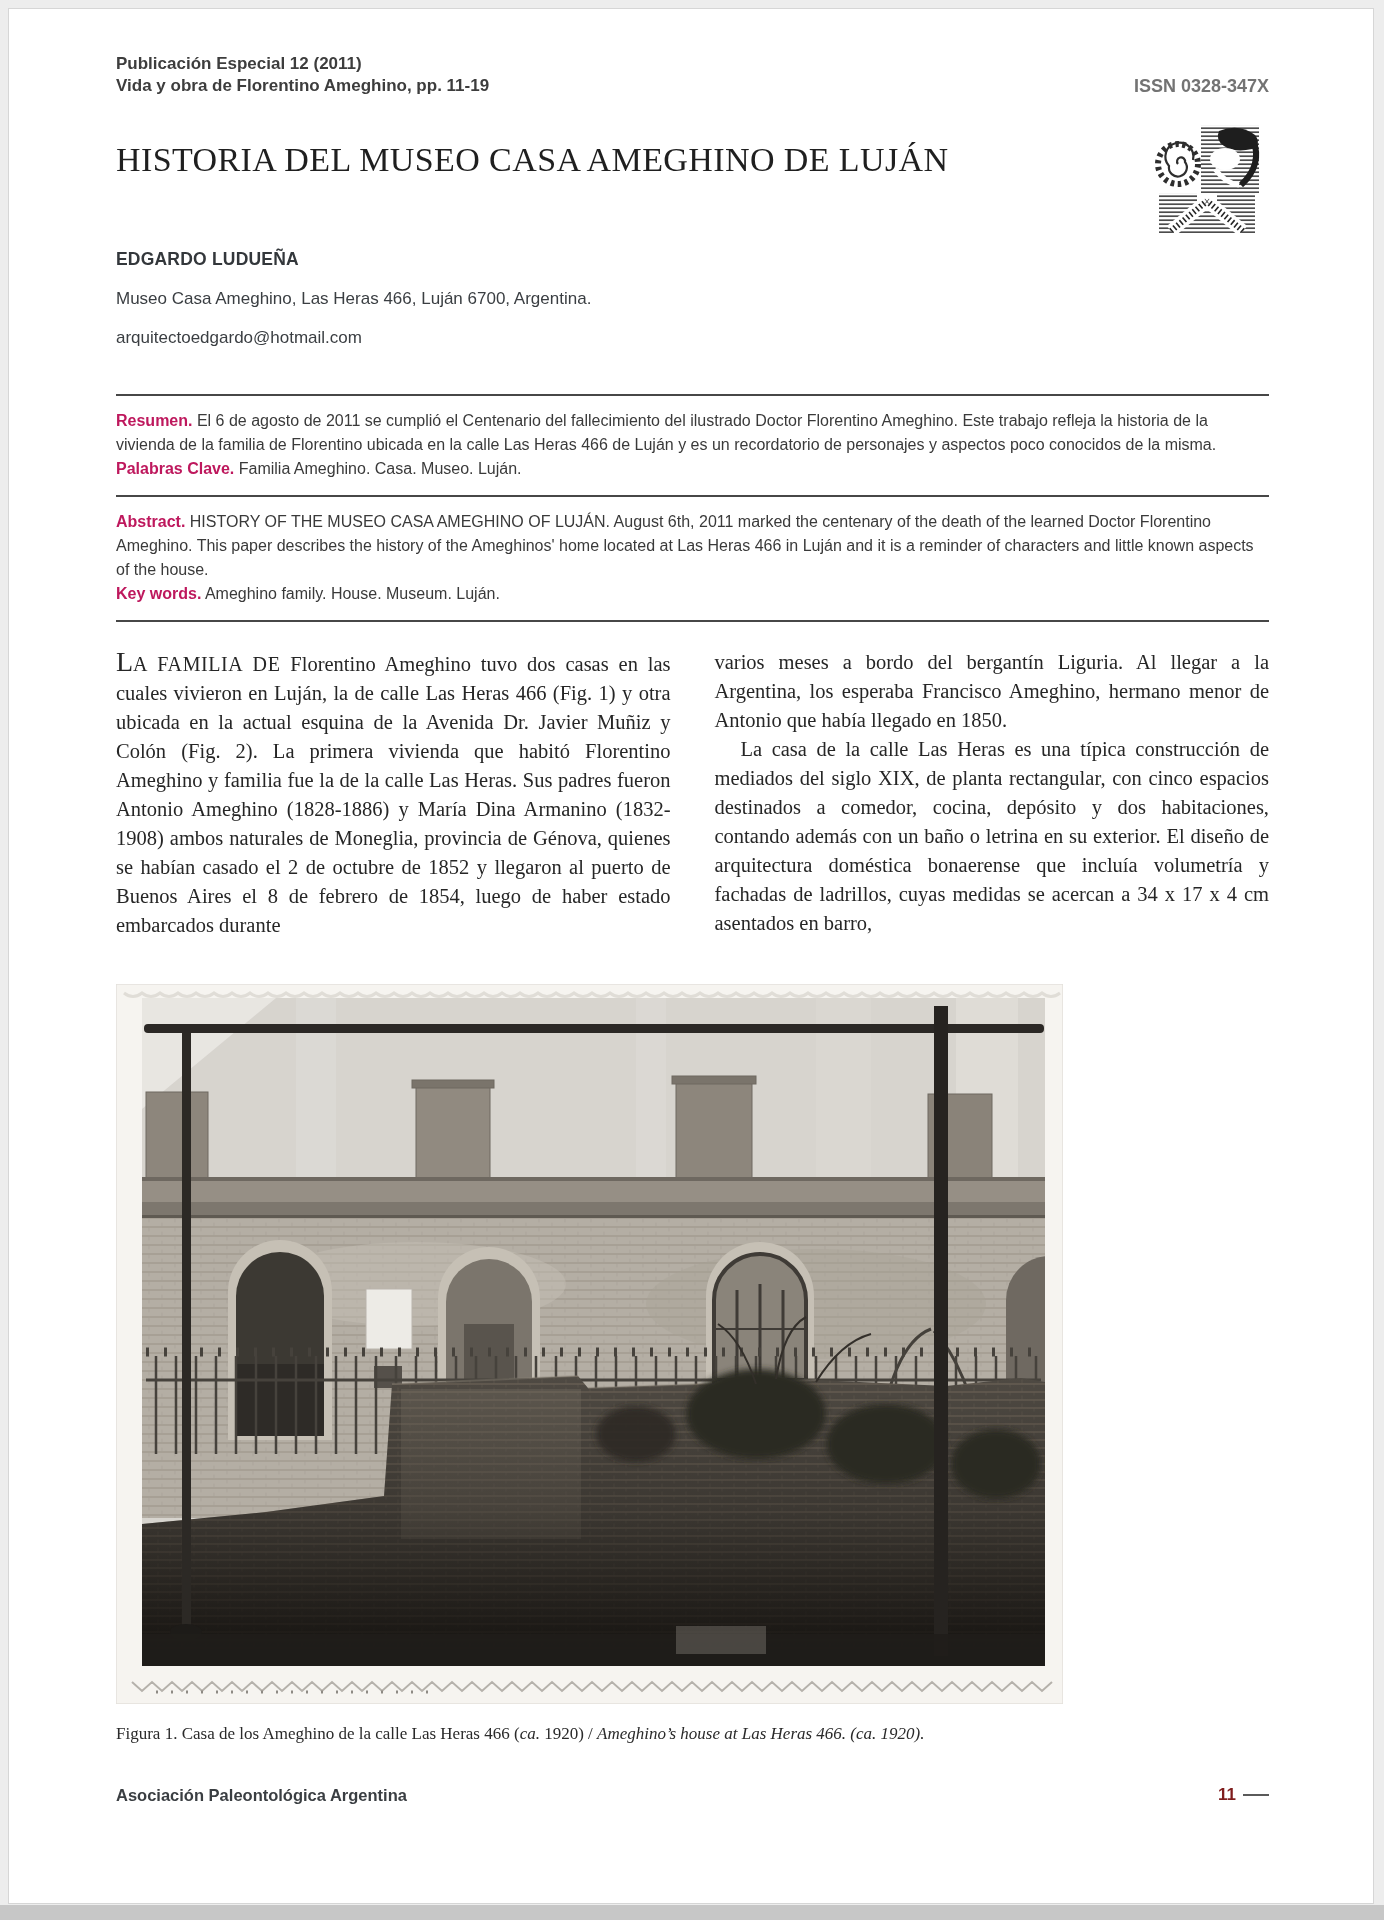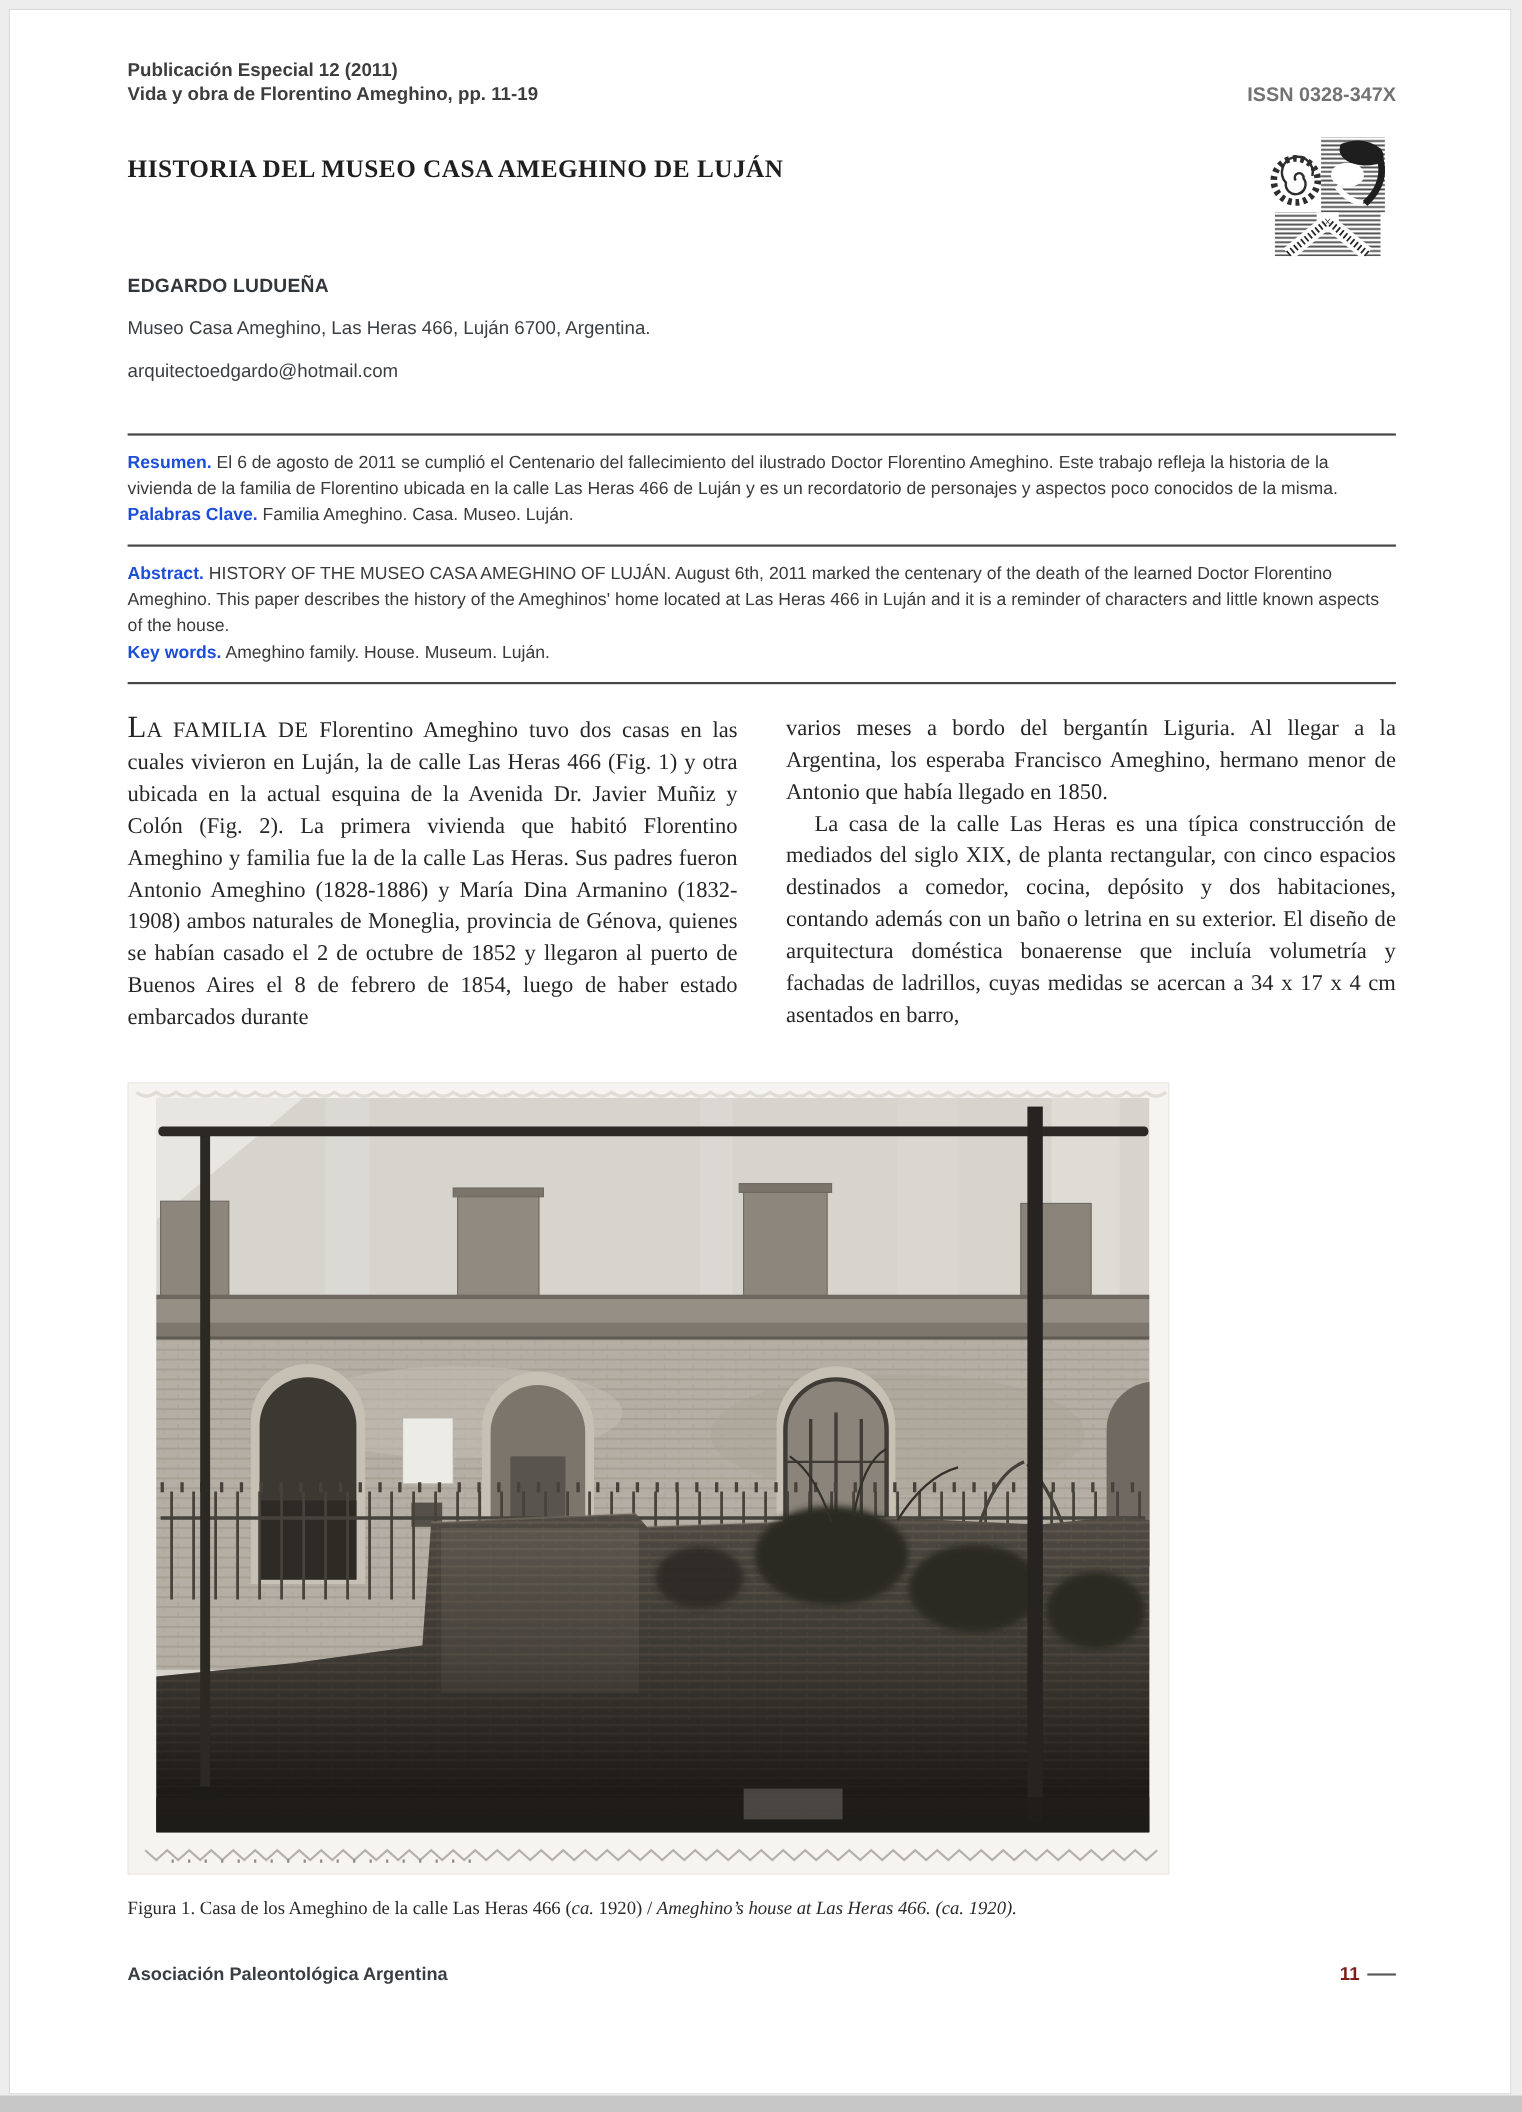--- a/index.html
+++ b/index.html
@@ -18,35 +18,35 @@
   .bottom-strip{position:absolute;left:0;bottom:0;width:1384px;height:15px;background:#c7c7c7;}
 
   
   .pub-header{display:flex;justify-content:space-between;align-items:flex-end;margin-top:44px;}
   .pub-left{font-size:17px;font-weight:bold;line-height:1.3;color:#3d3d3d;}
   .issn{font-size:18px;font-weight:bold;color:#737373;}
 
   
   .title-row{position:relative;margin-top:30px;height:118px;}
   .article-title{
-    font-family:"Liberation Serif",serif;font-size:23px;letter-spacing:.4px;
-    color:#1f1f1f;padding-top:14px;display:inline-block;font-weight:700;
+    font-family:"Liberation Serif",serif;font-size:34px;letter-spacing:.4px;
+    color:#1f1f1f;padding-top:14px;display:inline-block;font-weight:400;
   }
   .logo-box{position:absolute;right:2px;top:-8px;}
 
   
   .author-block{margin-top:4px;}
   .author-name{font-size:17.5px;font-weight:bold;color:#33373b;letter-spacing:.2px;}
   .author-aff,.author-email{font-size:17px;color:#3a3e42;margin-top:19px;}
 
   .rule{height:2px;background:#474747;width:1153px;}
   .rule1{margin-top:46px;}
 
   .abs-block{padding:13px 2px 14px 0;font-size:16px;line-height:24px;color:#3a3a3a;}
-  .abs-label{font-weight:bold;color:#1d4ed8;}
+  .abs-label{font-weight:bold;color:#be185d;}
 
   
   .cols{display:flex;gap:44px;margin-top:26px;
     font-family:"Liberation Serif",serif;font-size:20.5px;line-height:29px;color:#262626;}
   .col{width:555px;text-align:justify;}
   .lead-initial{font-size:28px;line-height:1;}
   .lead-rest{font-size:20px;letter-spacing:.6px;}
   .col p{margin:0;}
   .col .indent{text-indent:26px;}
 

